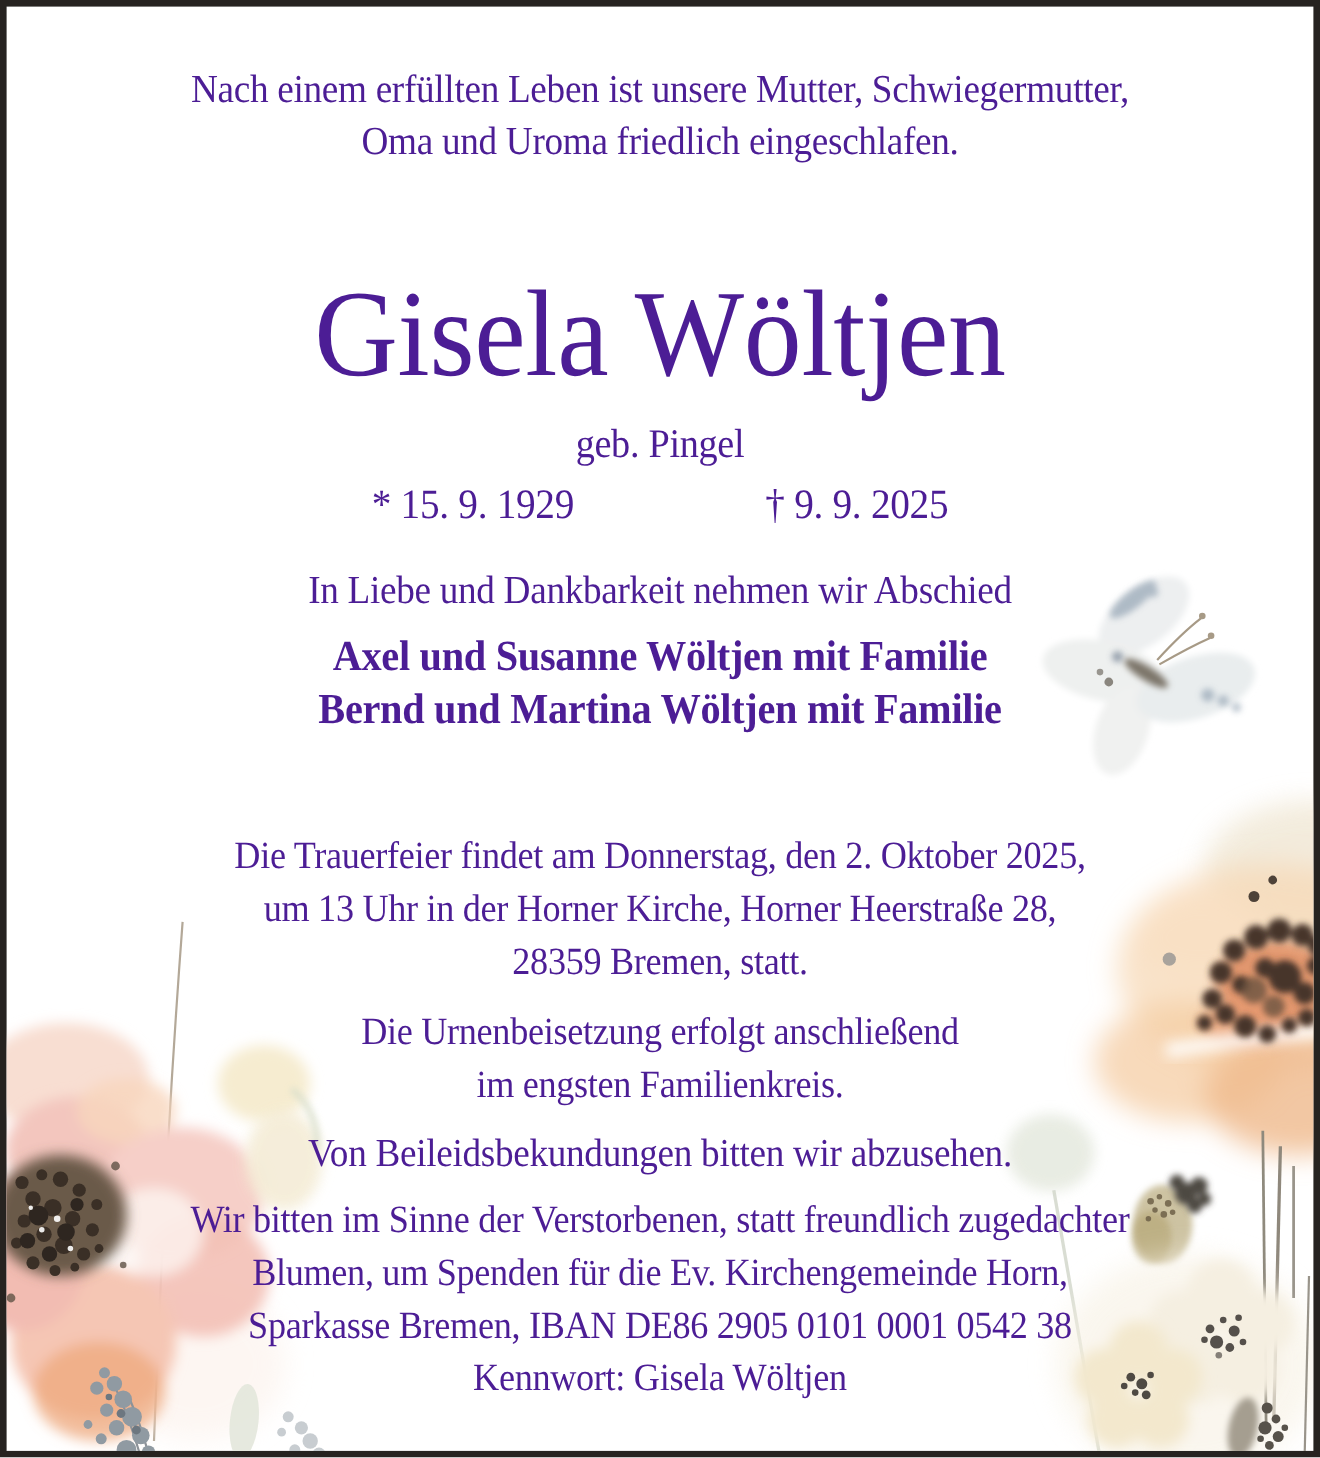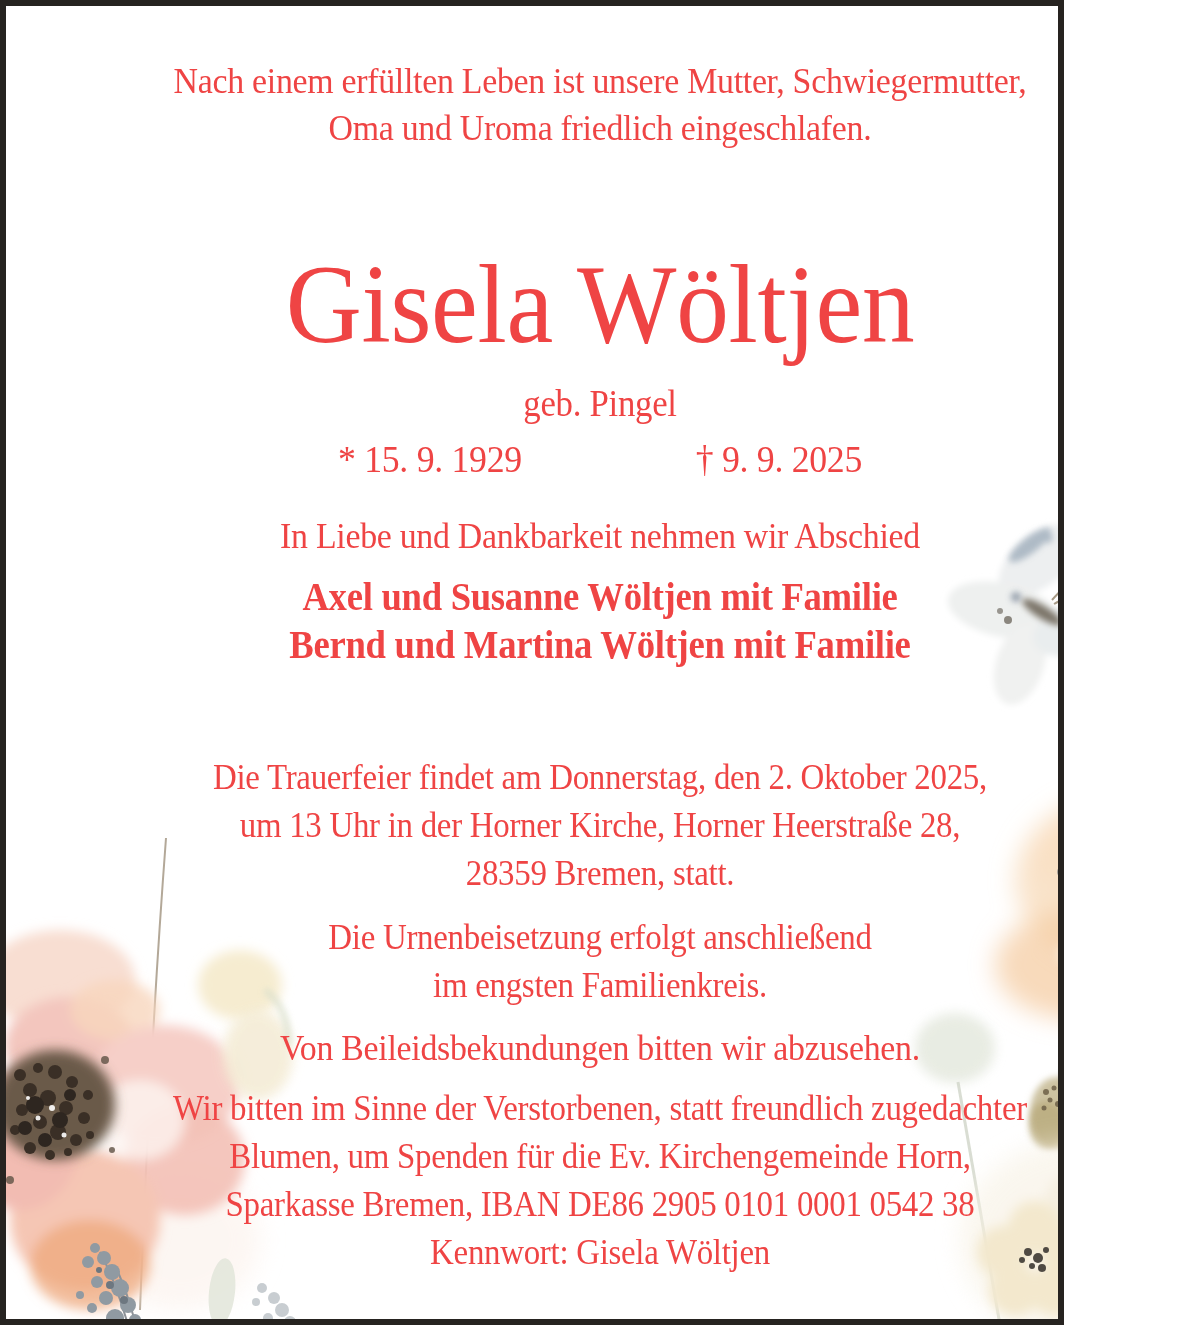--- a/index.html
+++ b/index.html
@@ -1,25 +1,25 @@
 <!DOCTYPE html>
 <html lang="de"><head>
 <meta charset="utf-8">
 <title>Traueranzeige</title>
 <style>
   html,body{margin:0;padding:0;background:#ffffff;}
   .sheet{
     position:relative;
-    width:1064px;height:1325px;
+    width:1200px;height:1325px;
     box-sizing:border-box;
     background:#ffffff;
     border:6px solid #262320;
     overflow:hidden;
     font-family:"Liberation Serif","DejaVu Serif",serif;
-    color:#ef4444;
+    color:#4c1d95;
   }
   .decor{position:absolute;left:-6px;top:-6px;width:1200px;height:1325px;z-index:1;}
   .block{
     position:absolute;left:0;width:1188px;
     text-align:center;z-index:2;
     transform:scaleX(.94);
     letter-spacing:-0.3px;
   }
   .intro{top:52px;font-size:36px;line-height:47px;}
   .deceased{top:240px;font-size:112px;line-height:1.05;font-weight:400;}

